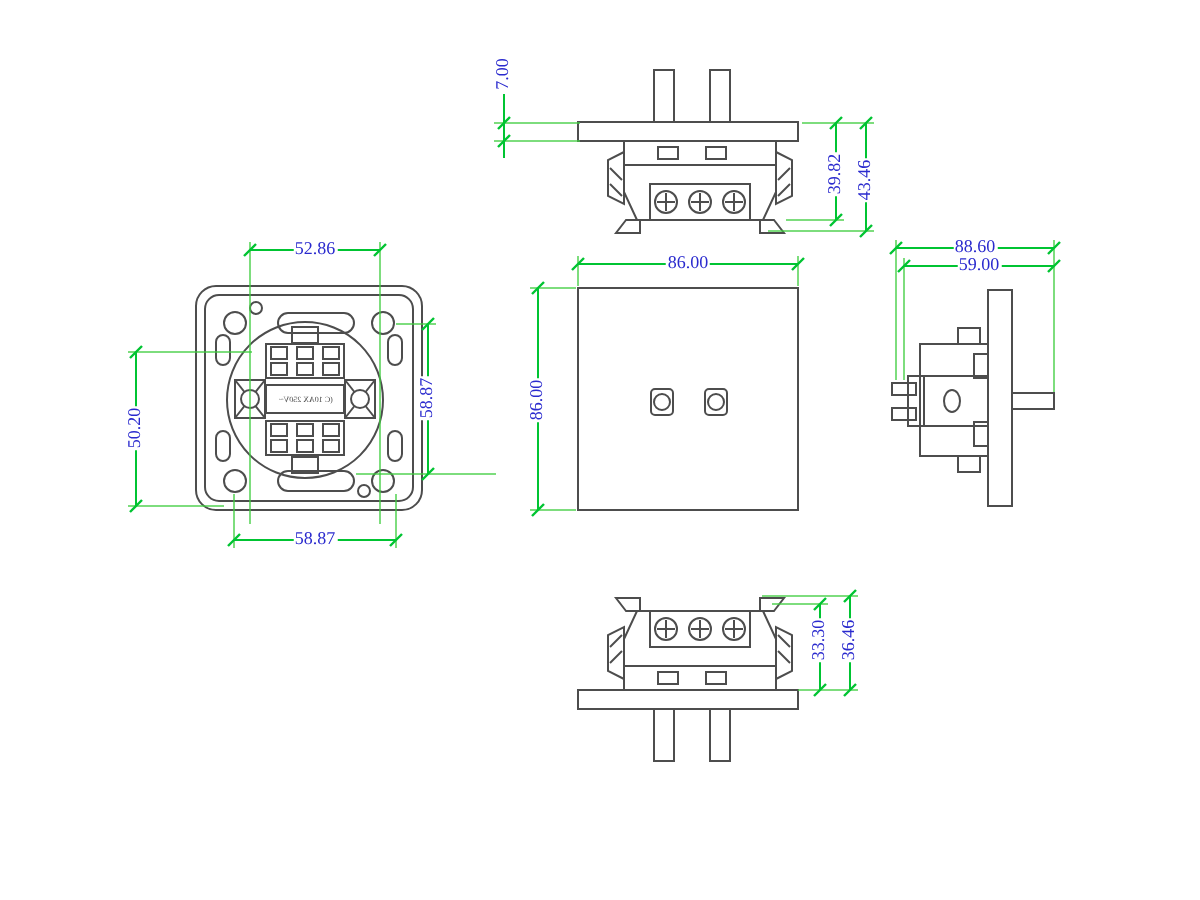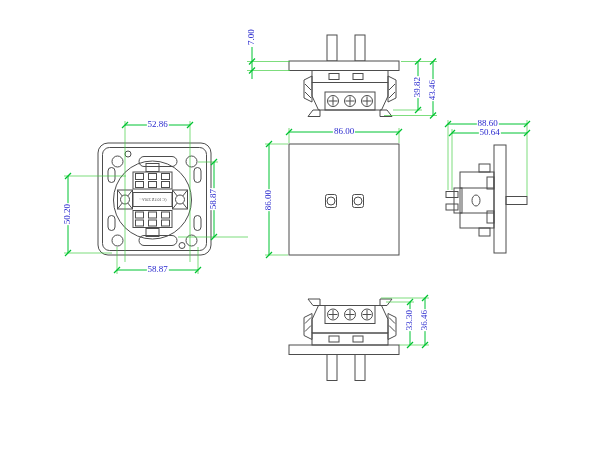--- a/index.html
+++ b/index.html
@@ -204,17 +204,17 @@
   <span class="dim" style="left:157.5px;top:124.5px">52.86</span>
   <span class="dim v" style="left:68px;top:214px">50.20</span>
   <span class="dim v" style="left:214px;top:199px">58.87</span>
   <span class="dim" style="left:157.5px;top:270px">58.87</span>
   <span class="dim v" style="left:252px;top:37px">7.00</span>
   <span class="dim v" style="left:418px;top:87px">39.82</span>
   <span class="dim v" style="left:433px;top:90px">43.46</span>
   <span class="dim" style="left:344px;top:131.5px">86.00</span>
   <span class="dim v" style="left:269px;top:200px">86.00</span>
   <span class="dim" style="left:487.5px;top:123.5px">88.60</span>
-  <span class="dim" style="left:489.5px;top:133px">50.64</span>
+  <span class="dim" style="left:489.5px;top:133px">59.00</span>
   <span class="dim v" style="left:410px;top:320px">33.30</span>
   <span class="dim v" style="left:425px;top:319.5px">36.46</span>
   <span class="marking" style="left:152.5px;top:199.5px">(C 10AX 250V~</span>
 </div>
 
 </body></html>

